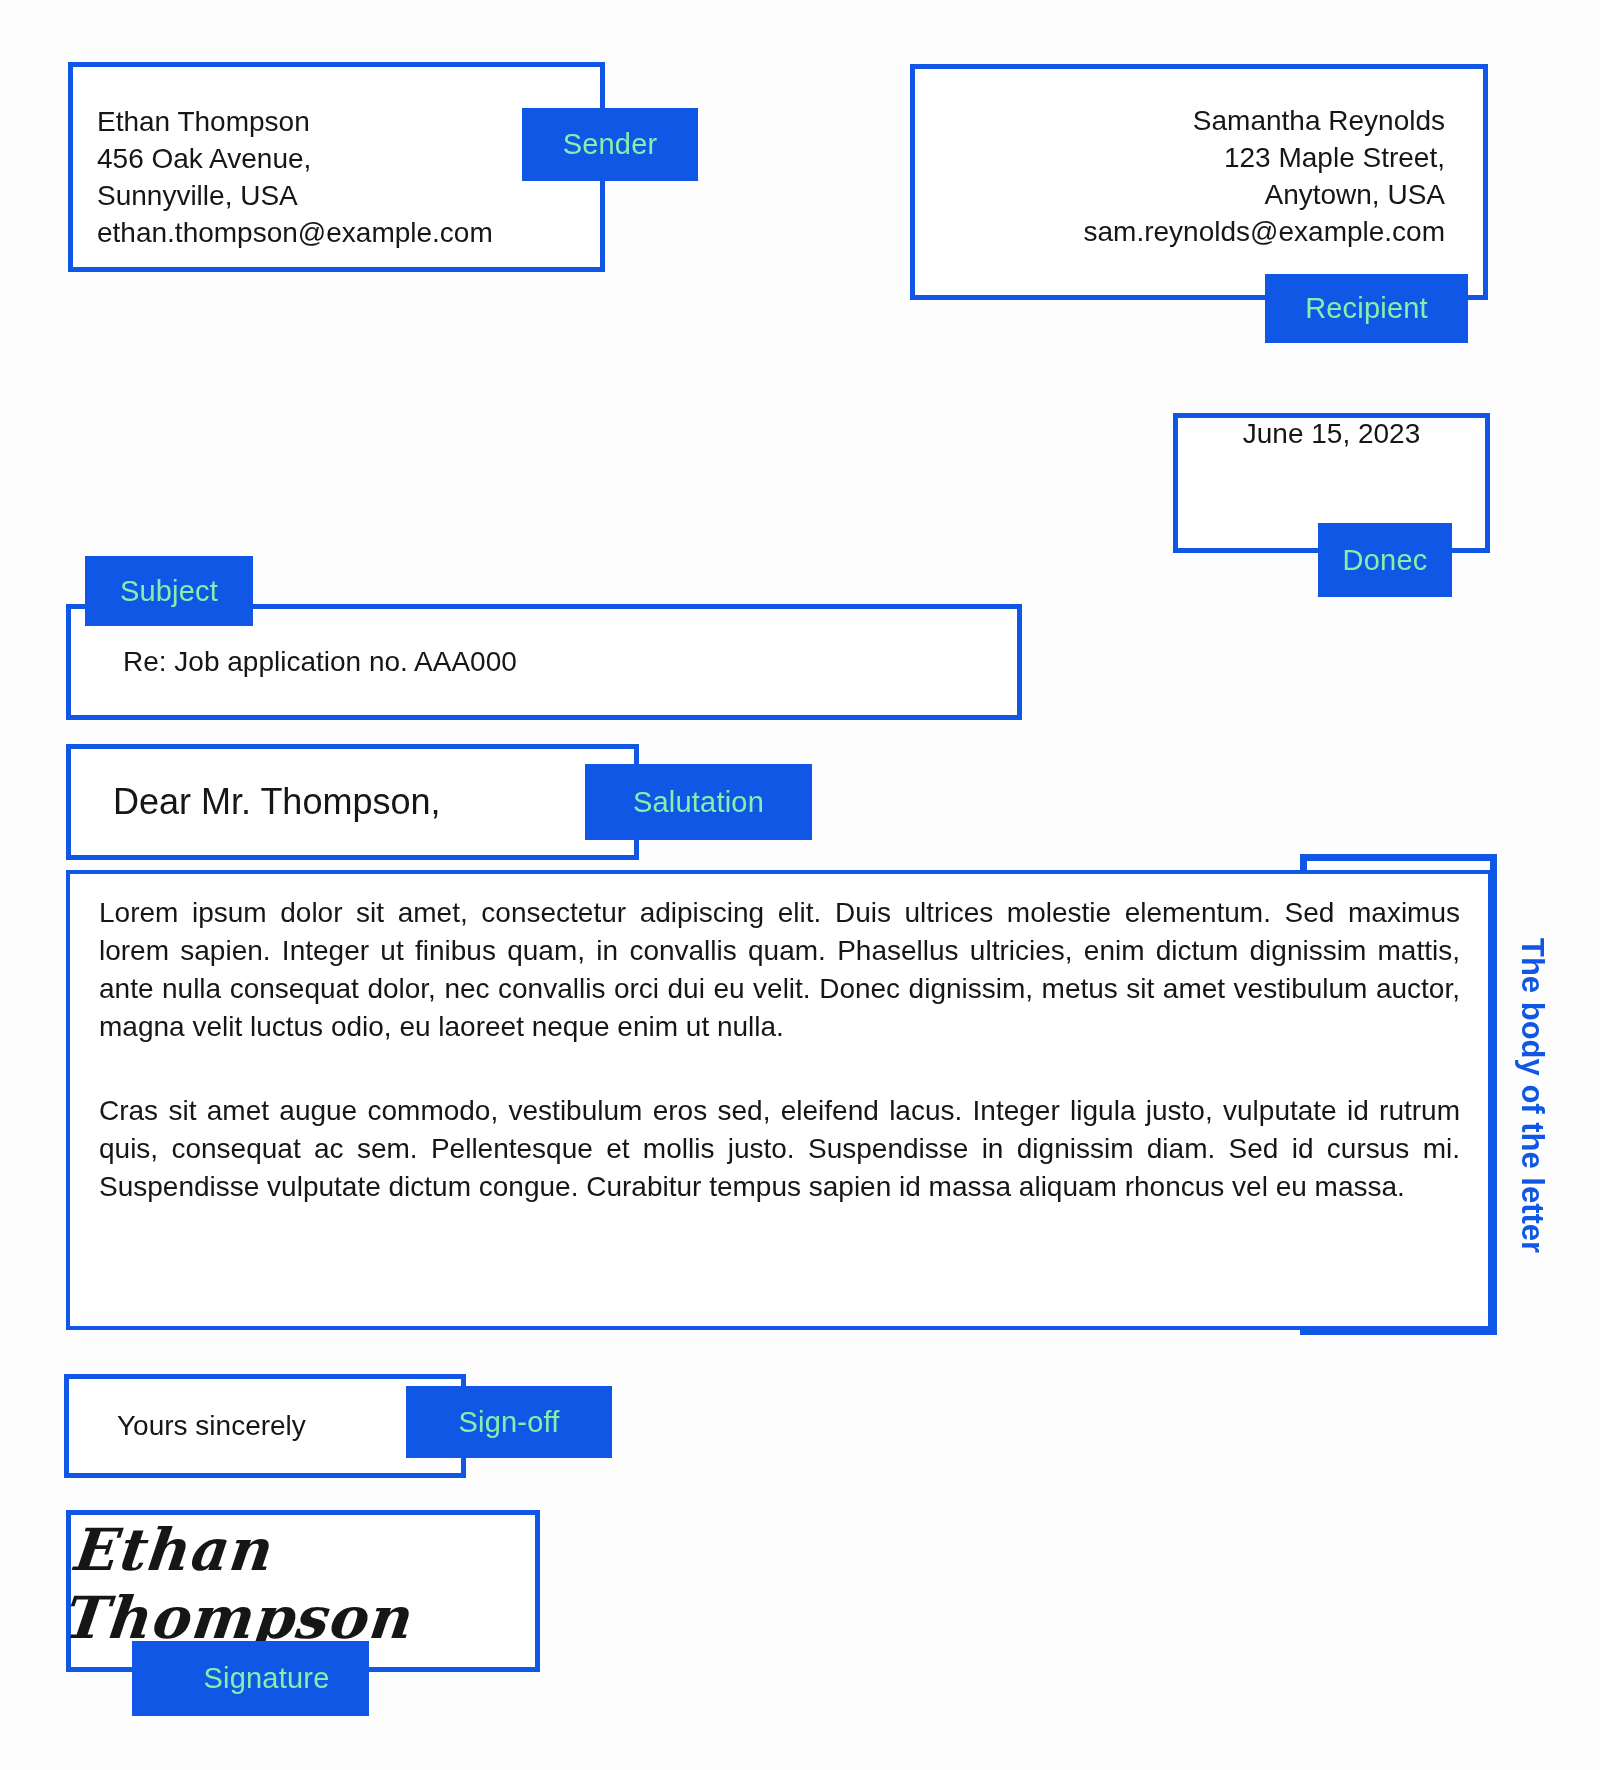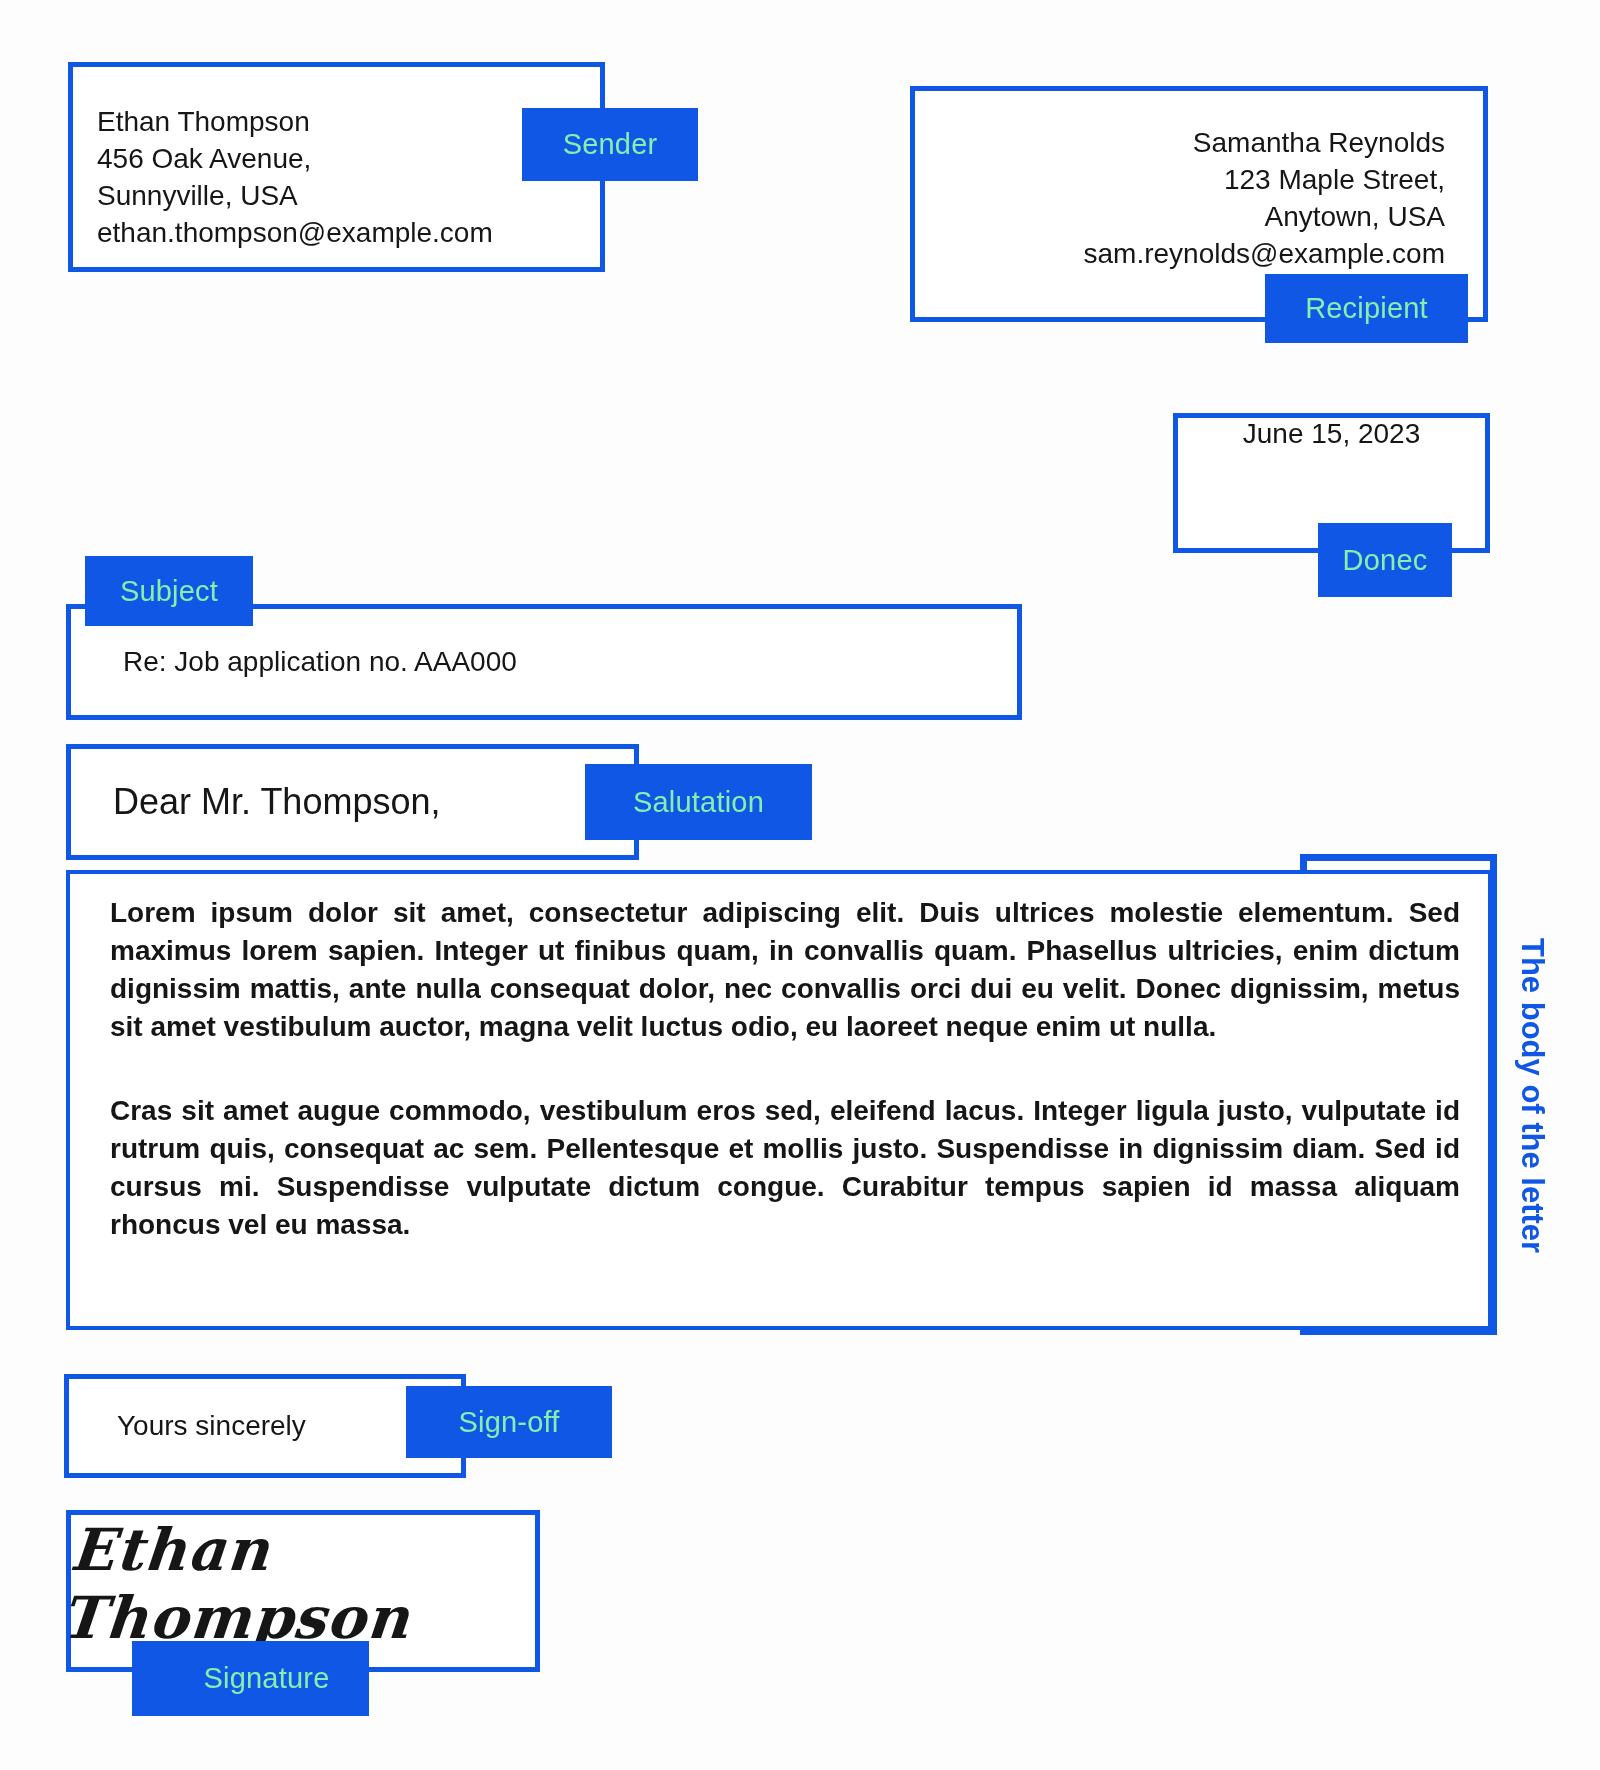--- a/index.html
+++ b/index.html
@@ -19,35 +19,35 @@
     display:flex;align-items:center;justify-content:center;
     font-size:29px;font-weight:400;letter-spacing:.2px;
     box-sizing:border-box;z-index:5;
   }
   .addr{font-size:28px;line-height:37px;font-weight:500;}
   .addr div{white-space:nowrap;}
   
   .sender-box{left:68px;top:62px;width:537px;height:210px;padding:36px 20px 0 24px;}
   .sender-tag{left:522px;top:108px;width:176px;height:73px;}
   
-  .recipient-box{left:910px;top:64px;width:578px;height:236px;padding:33px 38px 0 0;text-align:right;margin-top:22px;}
+  .recipient-box{left:910px;top:64px;width:578px;height:236px;padding:33px 38px 0 0;text-align:right;}
   .recipient-tag{left:1265px;top:274px;width:203px;height:69px;}
   
   .date-box{left:1173px;top:413px;width:317px;height:140px;display:flex;align-items:flex-start;justify-content:center;font-size:28px;font-weight:500;}
   .date-tag{left:1318px;top:523px;width:134px;height:74px;}
   
   .subject-tag{left:85px;top:556px;width:168px;height:70px;}
   .subject-box{left:66px;top:604px;width:956px;height:116px;display:flex;align-items:center;padding-left:52px;font-size:28px;font-weight:500;}
   
   .salutation-box{left:66px;top:744px;width:573px;height:116px;display:flex;align-items:center;padding-left:42px;font-size:36px;font-weight:500;}
   .salutation-tag{left:585px;top:764px;width:227px;height:76px;}
   
   .body-tab{position:absolute;left:1300px;top:854px;width:197px;height:481px;border:7px solid var(--accent);box-sizing:border-box;z-index:0;background:transparent;}
   .body-box{left:66px;top:870px;width:1426px;height:460px;border-width:4px;z-index:1;padding:20px 28px 0 28px;}
-  .body-box p{margin:0 0 46px 12px;font-size:28px;line-height:38px;font-weight:700;text-align:justify;}
+  .body-box p{margin:0 0 46px 1px;font-size:28px;line-height:38px;font-weight:400;text-align:justify;}
   .body-side-label{
     position:absolute;left:1508px;top:938px;width:48px;height:370px;
     writing-mode:vertical-rl;
     color:var(--accent);font-size:31px;font-weight:700;
     display:flex;align-items:center;white-space:nowrap;
   }
   
   .signoff-box{left:64px;top:1374px;width:402px;height:104px;display:flex;align-items:center;padding-left:48px;font-size:28px;font-weight:500;}
   .signoff-tag{left:406px;top:1386px;width:206px;height:72px;}
   

